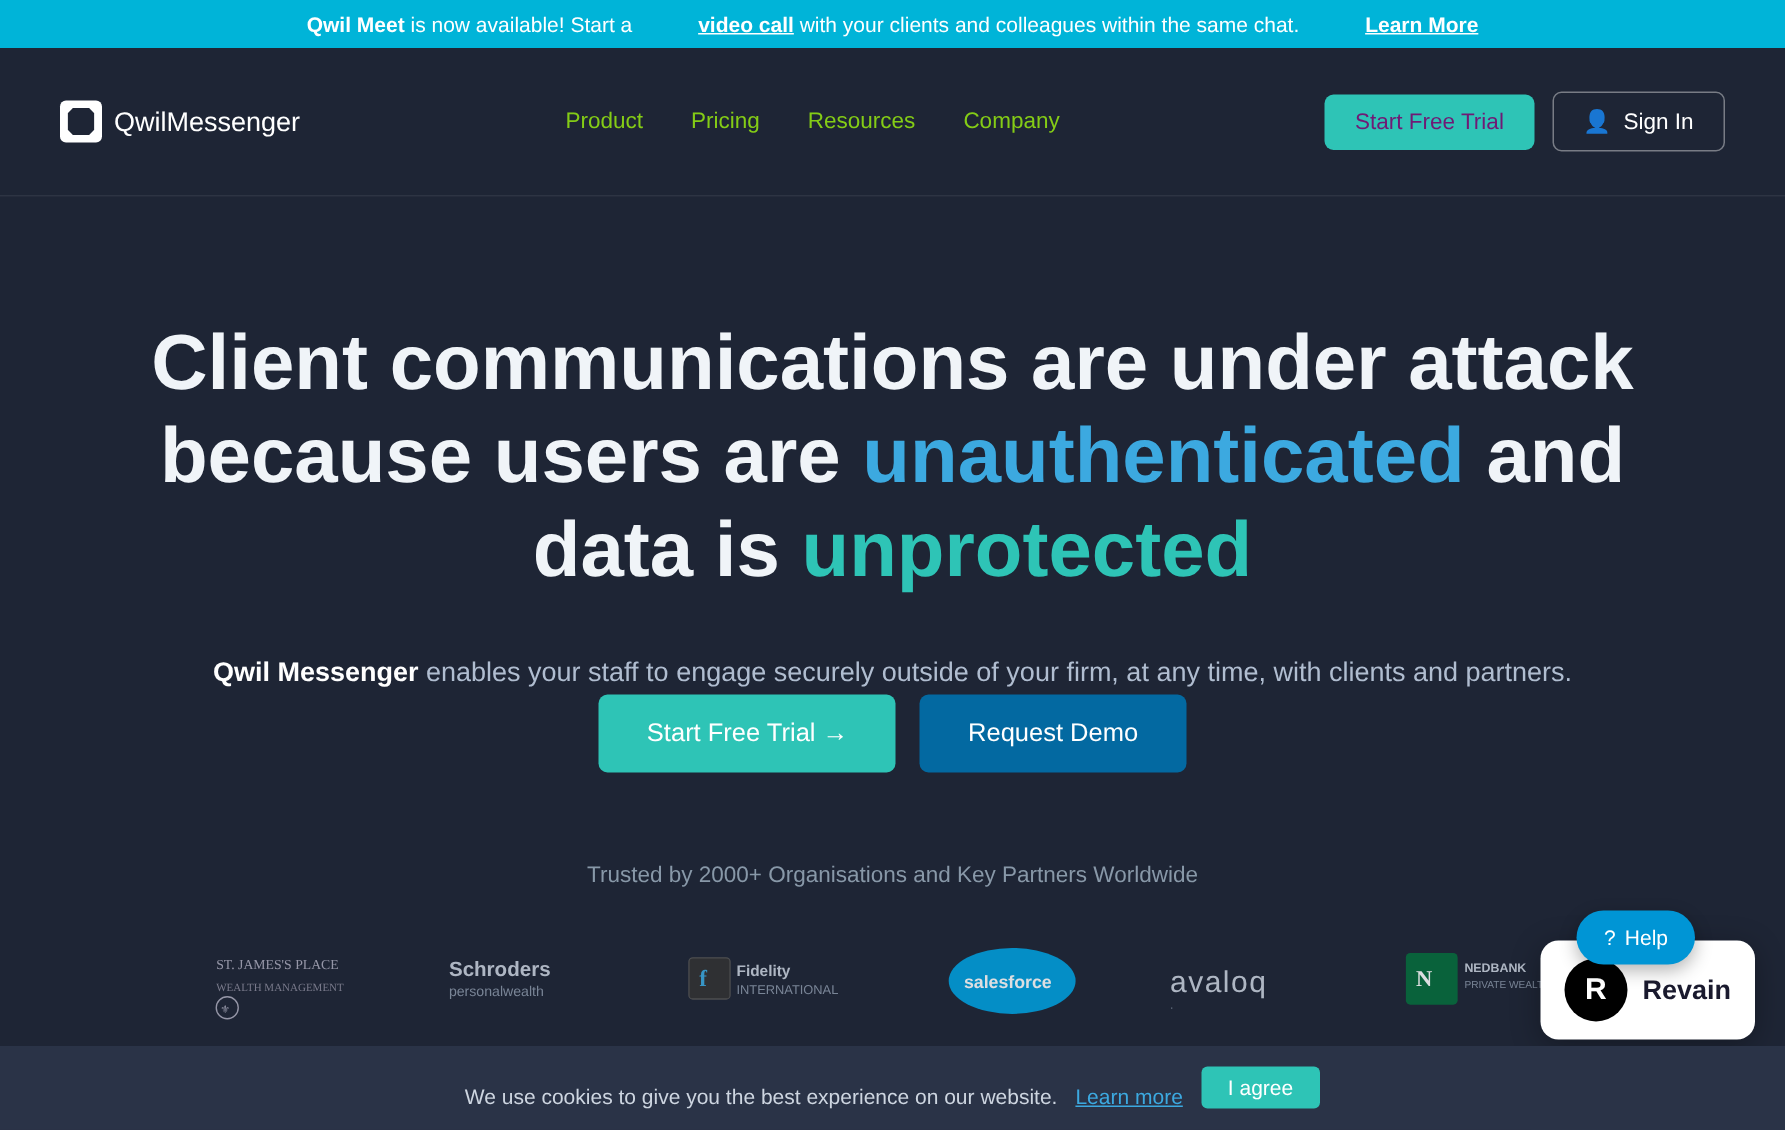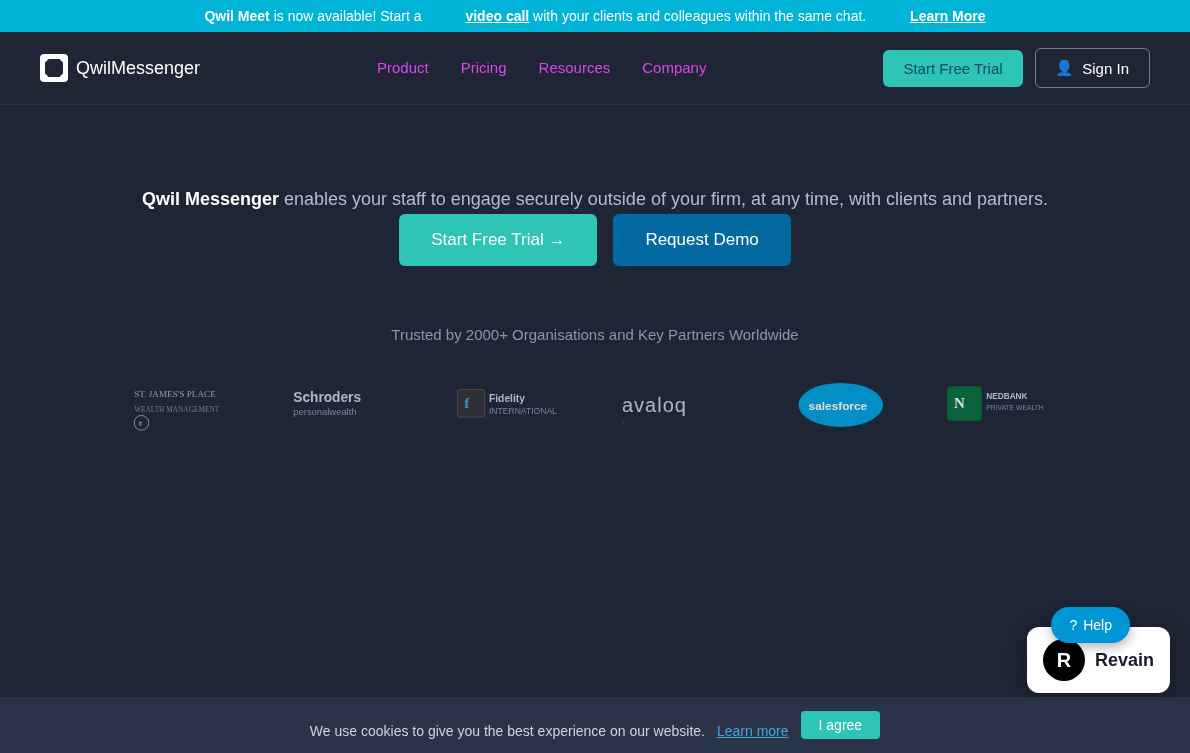--- a/index.html
+++ b/index.html
@@ -14,21 +14,21 @@
       color: #fff;
     }
     .top-banner a { color: #fff; font-weight: bold; text-decoration: underline; margin-left: 40px; }
 
     
     .navbar {
       background: #1e2535;
       display: flex;
       align-items: center;
       justify-content: space-between;
-      padding: 16px 40px;
+      padding: 29px 40px;
       border-bottom: 1px solid rgba(255,255,255,0.07);
     }
     .navbar-logo {
       display: flex;
       align-items: center;
       gap: 8px;
       text-decoration: none;
       color: #fff;
     }
     .logo-icon {
@@ -49,34 +49,34 @@
     .logo-text { font-size: 18px; font-weight: 500; }
     .logo-text span { font-weight: 300; }
 
     .nav-links {
       display: flex;
       align-items: center;
       gap: 32px;
       list-style: none;
     }
     .nav-links a {
-      color: #d946ef;
+      color: #84cc16;
       text-decoration: none;
       font-size: 15px;
       transition: color 0.2s;
     }
 
     .nav-actions {
       display: flex;
       align-items: center;
       gap: 12px;
     }
     .btn-trial {
       background: #2ec4b6;
-      color: #0c4a6e;
+      color: #701a75;
       border: none;
       padding: 10px 20px;
       border-radius: 6px;
       font-size: 15px;
       cursor: pointer;
       font-weight: 500;
     }
     .btn-signin {
       background: transparent;
       color: #fff;
@@ -144,21 +144,21 @@
     .trusted-text {
       color: #8898a8;
       font-size: 15px;
       margin-bottom: 32px;
     }
 
     
     .logos-row {
       display: flex;
       align-items: center;
-      justify-content: space-between;
+      justify-content: center;
       gap: 40px;
       flex-wrap: wrap;
       padding: 0 40px;
       opacity: 0.85;
     }
     .logo-item {
       display: flex;
       flex-direction: column;
       align-items: center;
       justify-content: center;
@@ -269,20 +269,23 @@
   <div class="nav-actions">
     <button class="btn-trial">Start Free Trial</button>
     <button class="btn-signin">
       <span>👤</span>
       <span>Sign In</span>
     </button>
   </div>
 </nav>
 
 <section class="hero">
+  <h1 class="hero-title">
+    <span>Client communications are under attack because users are </span><span class="highlight-blue">unauthenticated</span><span> and data is </span><span class="highlight-teal">unprotected</span>
+  </h1>
 
   <p class="hero-subtitle">
     <strong>Qwil Messenger</strong><span> enables your staff to engage securely outside of your firm, at any time, with clients and partners.</span>
   </p>
 
   <div class="hero-buttons">
     <button class="btn-cta-trial">Start Free Trial →</button>
     <button class="btn-cta-demo">Request Demo</button>
   </div>
 
@@ -309,30 +312,30 @@
     <div class="logo-item">
       <svg viewBox="0 0 140 55" fill="none" xmlns="http://www.w3.org/2000/svg">
         <rect x="5" y="10" width="32" height="32" rx="3" fill="#333" stroke="#555" stroke-width="1"></rect>
         <text x="13" y="32" font-size="18" fill="#3ca9e0" font-family="serif" font-weight="bold">f</text>
         <text x="42" y="24" font-size="12" fill="#c8d0dc" font-family="sans-serif" font-weight="600">Fidelity</text>
         <text x="42" y="38" font-size="10" fill="#8a96a8" font-family="sans-serif">INTERNATIONAL</text>
       </svg>
     </div>
 
     <div class="logo-item">
+      <svg viewBox="0 0 120 65" fill="none" xmlns="http://www.w3.org/2000/svg">
+        <ellipse cx="60" cy="33" rx="50" ry="26" fill="#00a1e0"></ellipse>
+        <text x="22" y="39" font-size="14" fill="#fff" font-family="sans-serif" font-weight="600">salesforce</text>
+      </svg>
+    </div>
+
+    <div class="logo-item">
       <svg viewBox="0 0 120 50" fill="none" xmlns="http://www.w3.org/2000/svg">
         <text x="5" y="32" font-size="20" fill="#c8d0dc" font-family="sans-serif" font-weight="300" letter-spacing="1">avaloq</text>
         <text x="5" y="45" font-size="7" fill="#8a96a8" font-family="sans-serif">·</text>
-      </svg>
-    </div>
-
-    <div class="logo-item">
-      <svg viewBox="0 0 120 65" fill="none" xmlns="http://www.w3.org/2000/svg">
-        <ellipse cx="60" cy="33" rx="50" ry="26" fill="#00a1e0"></ellipse>
-        <text x="22" y="39" font-size="14" fill="#fff" font-family="sans-serif" font-weight="600">salesforce</text>
       </svg>
     </div>
 
     <div class="logo-item">
       <svg viewBox="0 0 160 55" fill="none" xmlns="http://www.w3.org/2000/svg">
         <rect x="3" y="3" width="46" height="46" rx="4" fill="#007f3f" opacity="0.8"></rect>
         <text x="12" y="32" font-size="20" fill="#fff" font-family="serif" font-weight="bold">N</text>
         <text x="55" y="20" font-size="11" fill="#c8d0dc" font-family="sans-serif" font-weight="600">NEDBANK</text>
         <text x="55" y="34" font-size="9" fill="#8a96a8" font-family="sans-serif">PRIVATE WEALTH</text>
       </svg>

